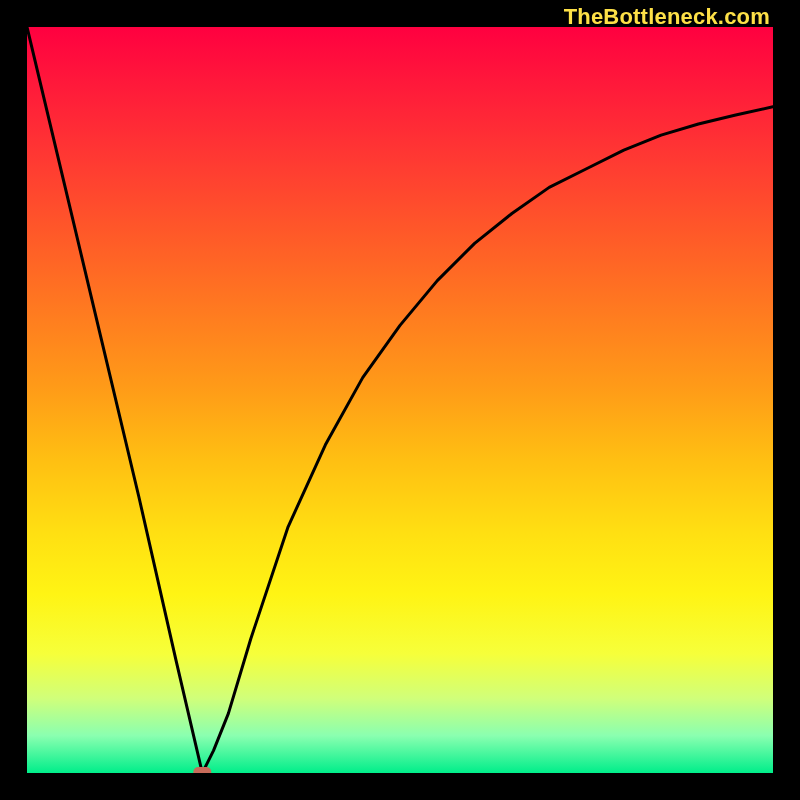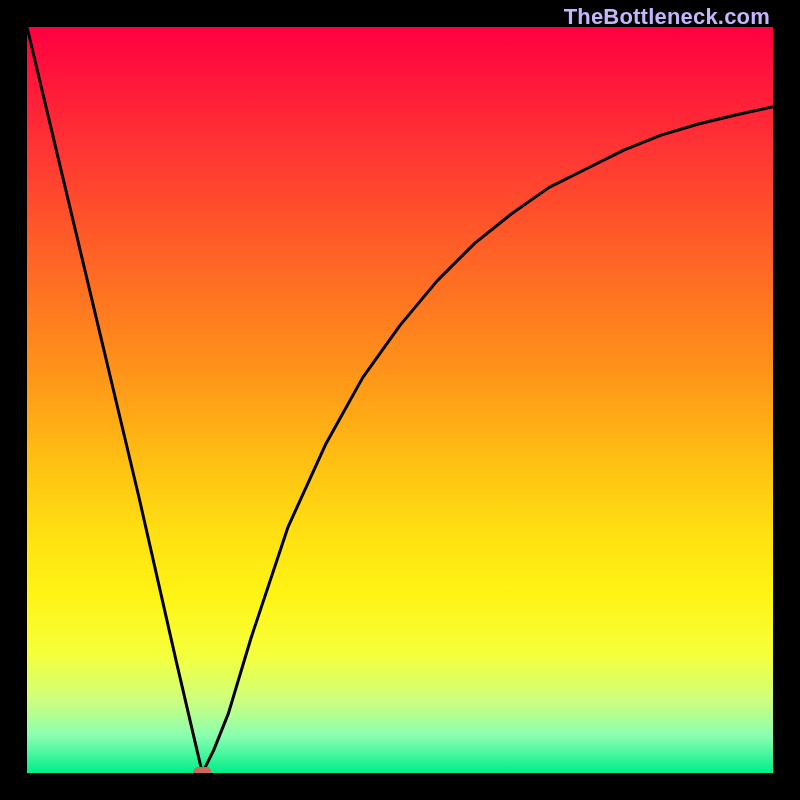--- a/index.html
+++ b/index.html
@@ -52,21 +52,21 @@
     inset: 0;
     width: 100%;
     height: 100%;
   }
   .attribution {
     position: absolute;
     top: 4px;
     right: 30px;
     font-size: 22px;
     font-weight: 600;
-    color: #c4b5fd;
+    color: #fde047;
     letter-spacing: 0.2px;
   }
 </style>
 </head>
 <body>
 
 <div class="frame">
 
   <div class="plot-area">
     <div class="gradient-bg"></div>

